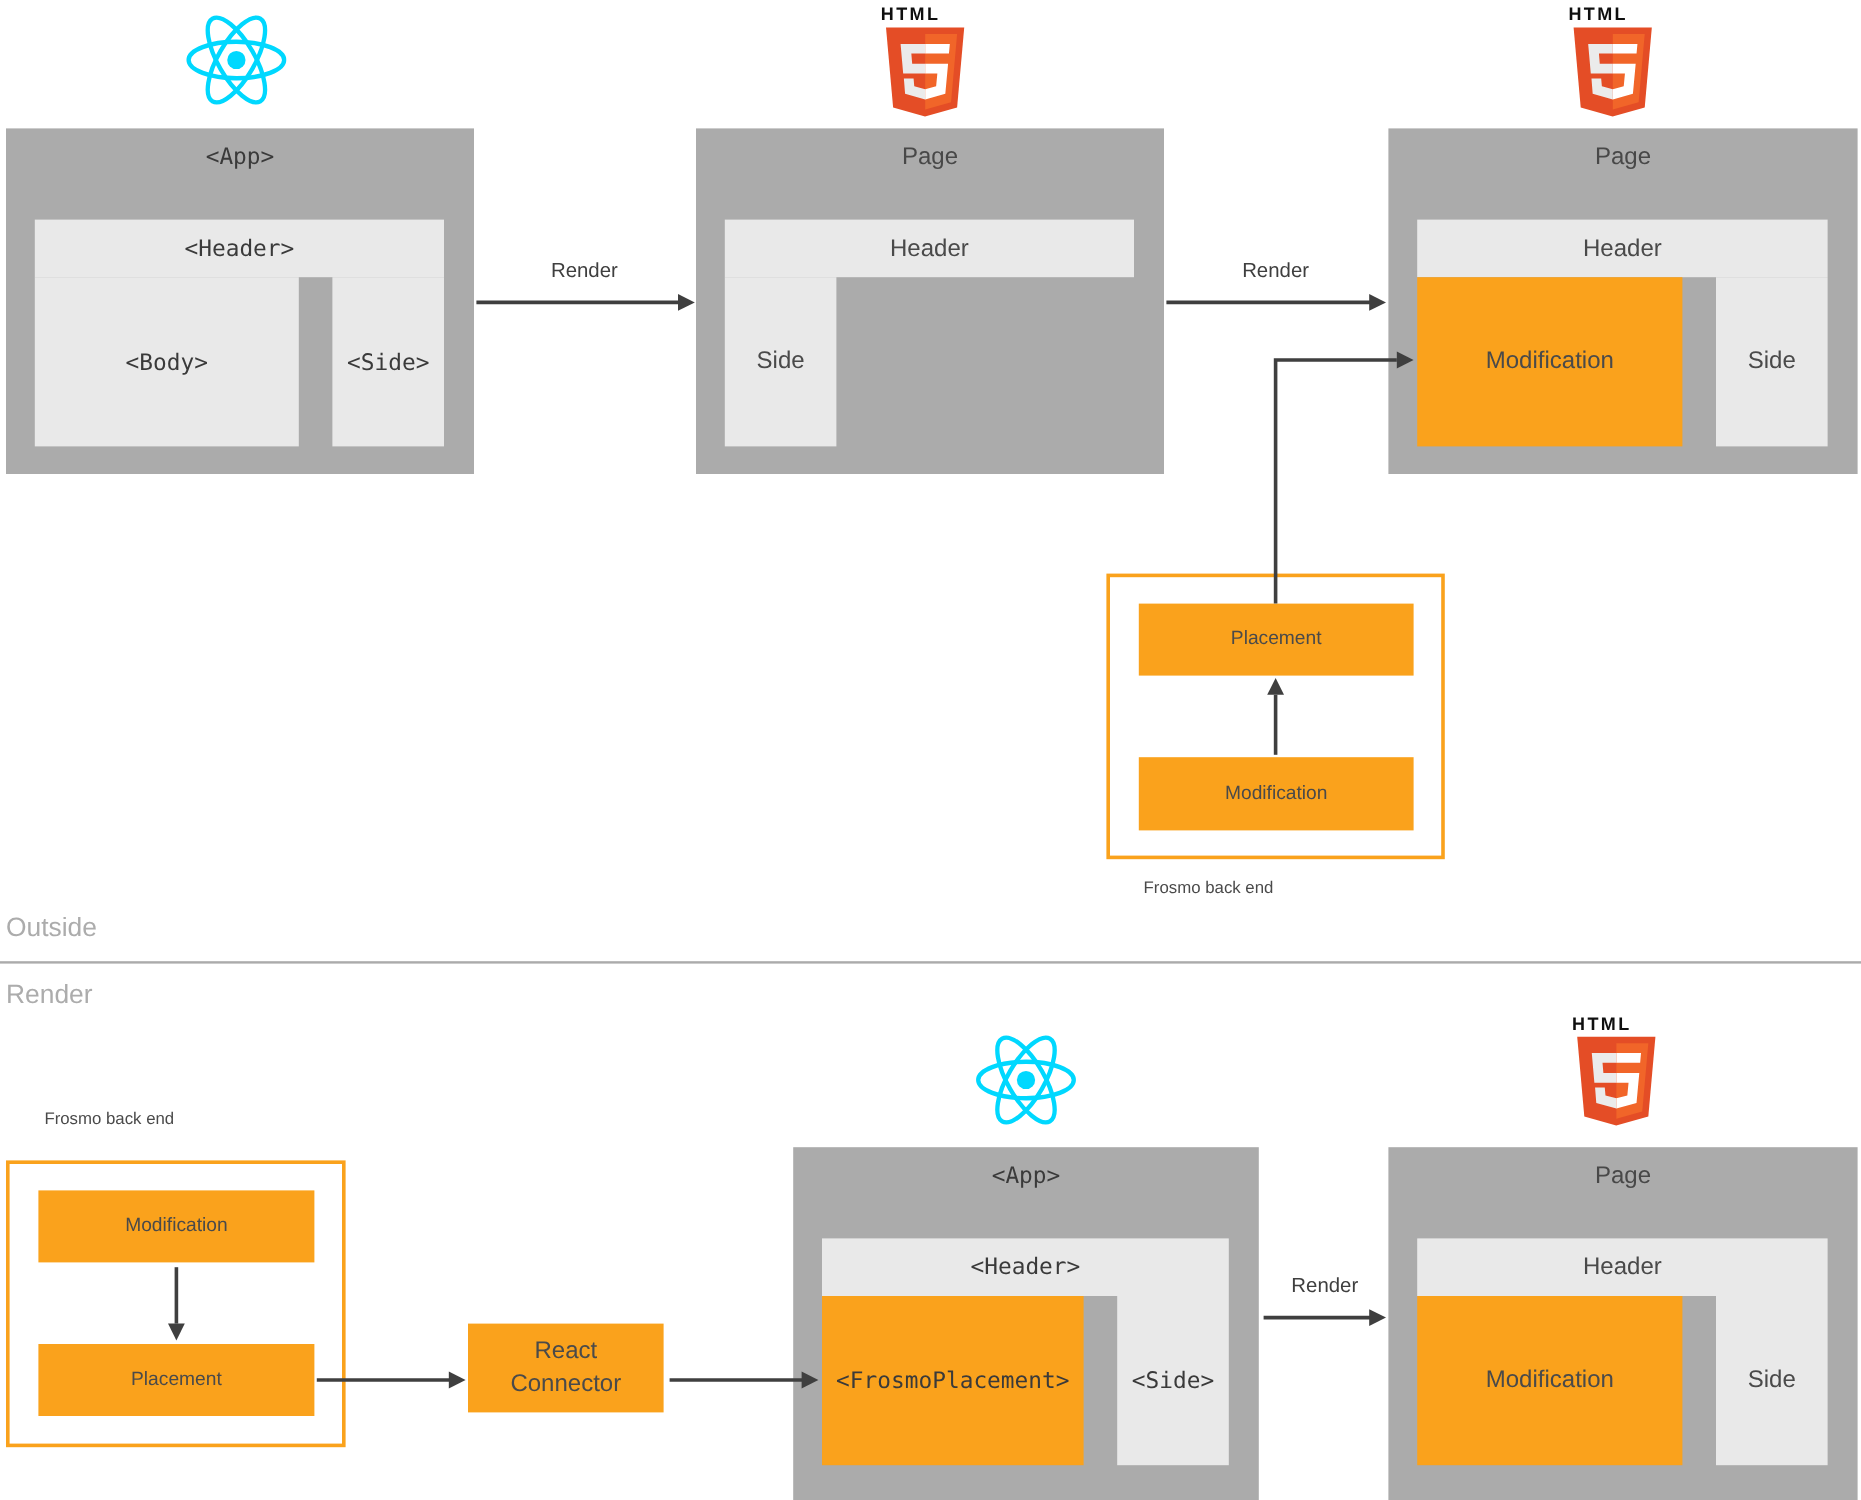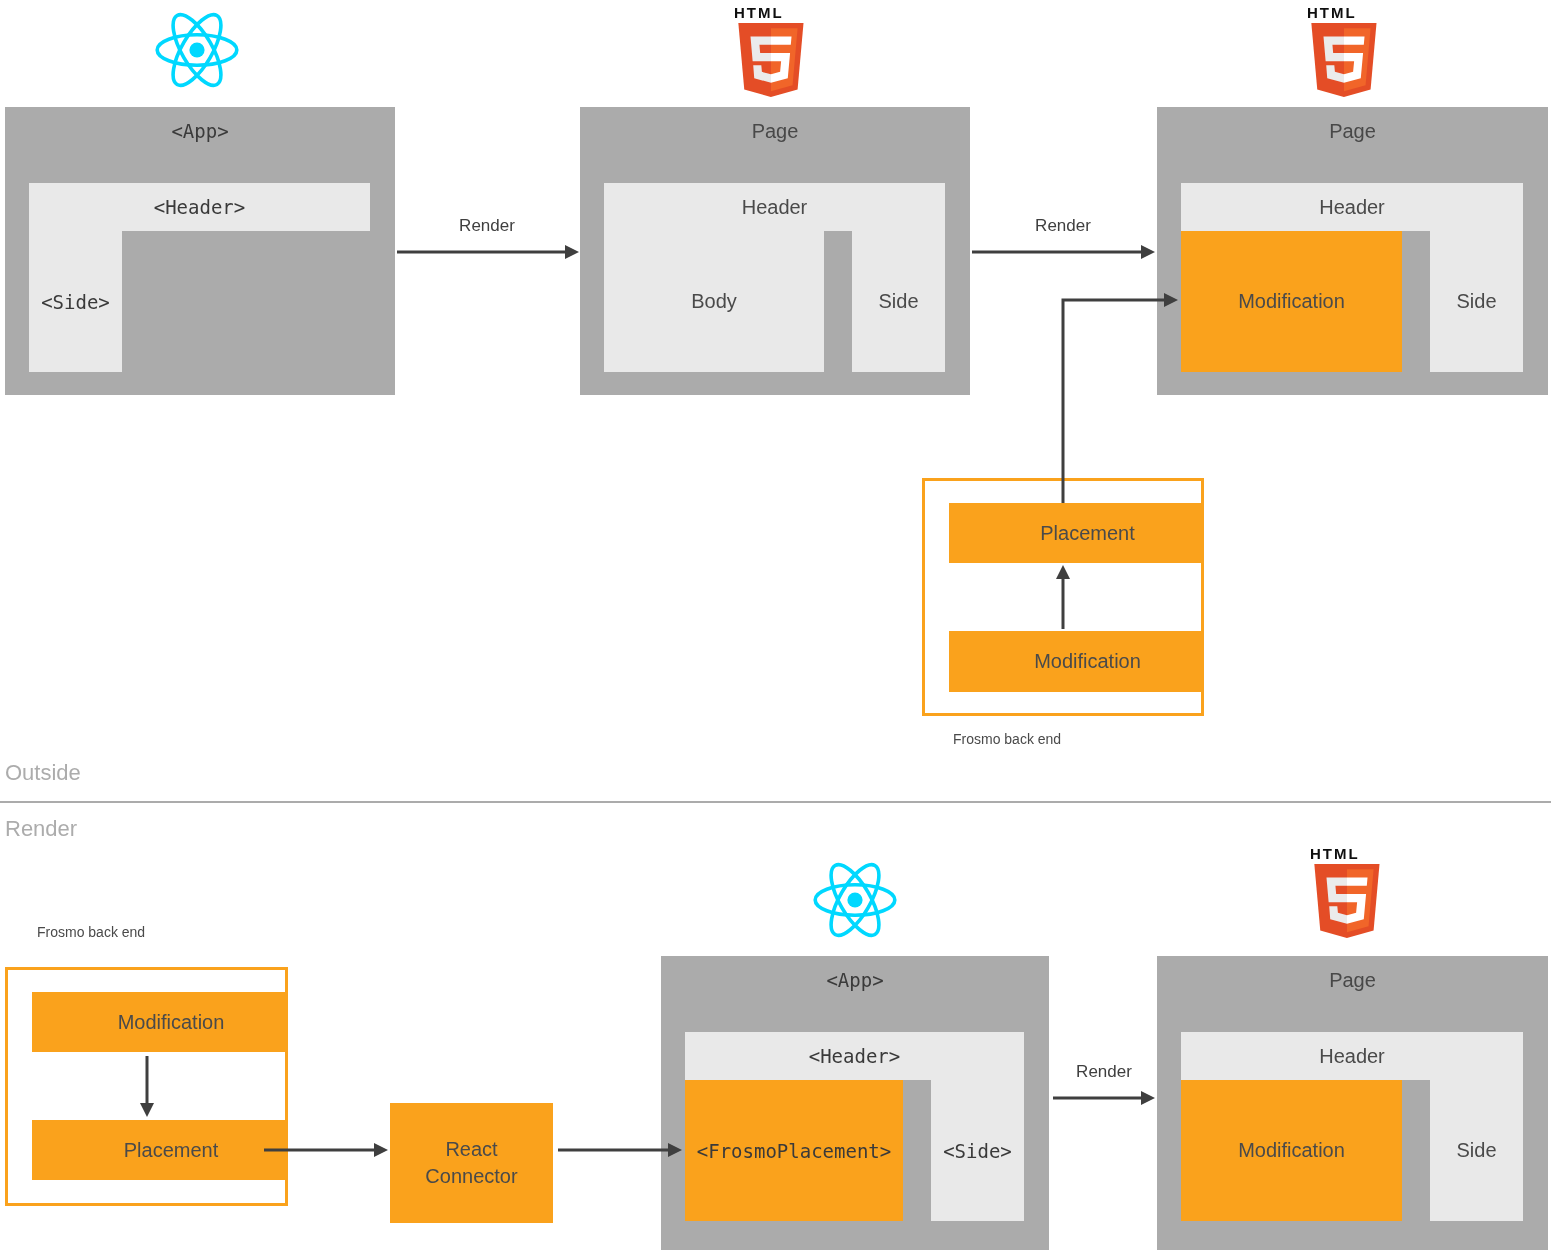--- a/index.html
+++ b/index.html
@@ -28,21 +28,21 @@
   .cell{
     background:var(--light);display:flex;align-items:center;justify-content:center;
     font-size:20px;color:var(--txt);
   }
   .cell.orange{background:var(--orange);}
   .mono{font-family:"DejaVu Sans Mono","Liberation Mono",monospace;font-size:19px;color:#3A3A3A;}
   .frosmo-box{position:absolute;background:#fff;border:3px solid var(--orange);}
   .fb-item{
     position:absolute;left:24px;background:var(--orange);
     display:flex;align-items:center;justify-content:center;
-    font-size:20px;color:var(--txt);padding-left:24px;
+    font-size:16px;color:var(--txt);
   }
   .caption{position:absolute;width:220px;text-align:left;font-size:14px;color:var(--txt);}
   .render-label{position:absolute;width:120px;text-align:center;font-size:17px;color:var(--arrow);}
   .zone-label{position:absolute;left:5px;font-size:22px;color:var(--muted);}
   .divider{position:absolute;left:0;top:801px;width:1551px;height:2px;background:#ABABAB;}
   .connector{
     position:absolute;background:var(--orange);
     display:flex;align-items:center;justify-content:center;text-align:center;
     font-size:20px;color:var(--txt);line-height:1.35;padding:0 20px;box-sizing:border-box;
   }
@@ -88,29 +88,29 @@
       <path fill="#F16529" d="M256 472 l149 -41 35 -394 H256 z"></path>
       <path fill="#EBEBEB" d="M256 208 h-75 l-5 -58 h80 V94 H114 l15 171 h127 z m0 147 l-63 -17 -4 -45 h-56 l7 89 116 32 z"></path>
       <path fill="#FFFFFF" d="M256 208 v57 h70 l-7 73 -63 17 v59 l116 -32 16 -174 z m0 -114 v56 h137 l5 -56 z"></path>
     </svg>
   </div>
 
   <div class="wire-box" style="left:5px;top:107px;width:390px;height:288px;">
     <div class="wire-title mono">&lt;App&gt;</div>
     <div class="cell wb-header mono">&lt;Header&gt;</div>
     <div class="wb-row">
+      <div class="cell wb-main mono">&lt;Body&gt;</div>
       <div class="cell wb-side mono">&lt;Side&gt;</div>
     </div>
   </div>
 
   <div class="wire-box" style="left:580px;top:107px;width:390px;height:288px;">
     <div class="wire-title">Page</div>
     <div class="cell wb-header">Header</div>
     <div class="wb-row">
-      <div class="cell wb-main">Body</div>
       <div class="cell wb-side">Side</div>
     </div>
   </div>
 
   <div class="wire-box" style="left:1157px;top:107px;width:391px;height:288px;">
     <div class="wire-title">Page</div>
     <div class="cell wb-header">Header</div>
     <div class="wb-row">
       <div class="cell wb-main orange">Modification</div>
       <div class="cell wb-side">Side</div>
@@ -129,21 +129,21 @@
   <div class="zone-label" style="top:760px;">Outside</div>
   <div class="divider"></div>
   <div class="zone-label" style="top:816px;">Render</div>
 
   <div class="caption" style="left:37px;top:924px;">Frosmo back end</div>
   <div class="frosmo-box" style="left:5px;top:967px;width:277px;height:233px;">
     <div class="fb-item" style="top:22px;width:230px;height:60px;">Modification</div>
     <div class="fb-item" style="top:150px;width:230px;height:60px;">Placement</div>
   </div>
 
-  <div class="connector" style="left:390px;top:1103px;width:163px;height:120px;">React Connector</div>
+  <div class="connector" style="left:390px;top:1103px;width:163px;height:74px;">React Connector</div>
 
   <div class="logo" style="left:813px;top:862px;width:84px;">
     <svg width="84" height="76" viewBox="-11.5 -10.5 23 21">
       <circle r="2.1" fill="#00D8FF"></circle>
       <g fill="none" stroke="#00D8FF" stroke-width="1">
         <ellipse rx="11" ry="4.2"></ellipse>
         <ellipse rx="11" ry="4.2" transform="rotate(60)"></ellipse>
         <ellipse rx="11" ry="4.2" transform="rotate(120)"></ellipse>
       </g>
     </svg>

